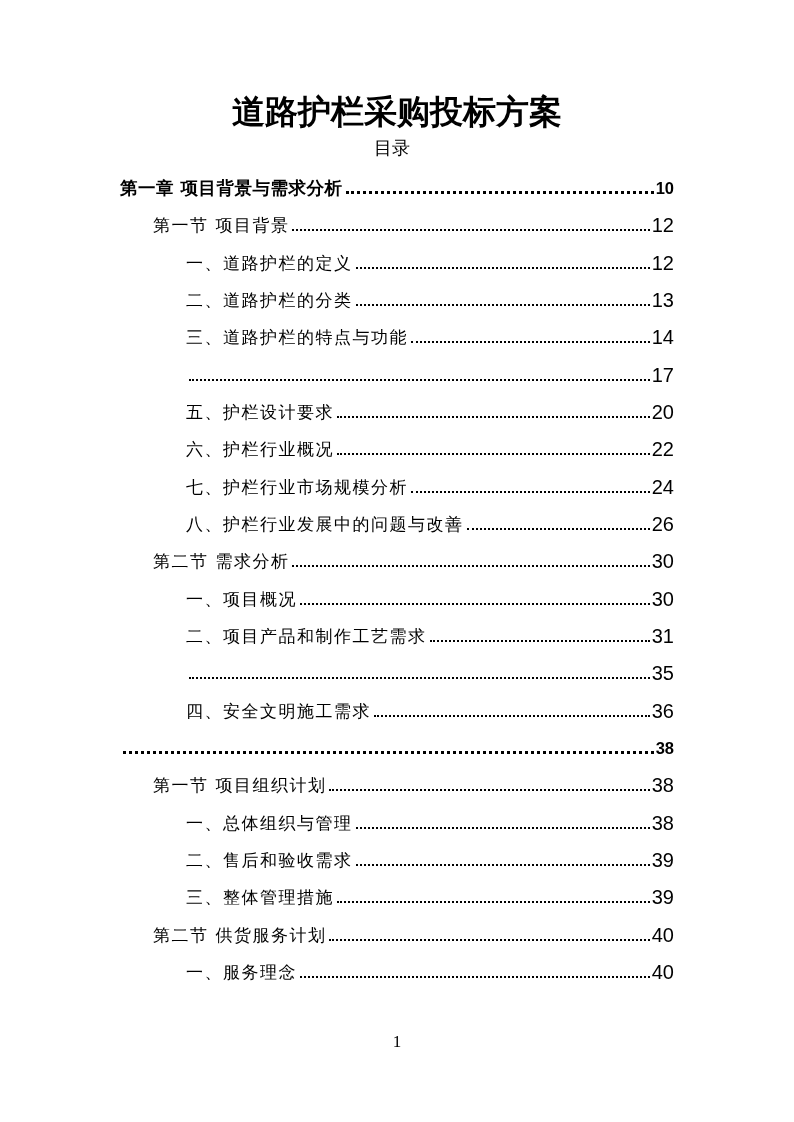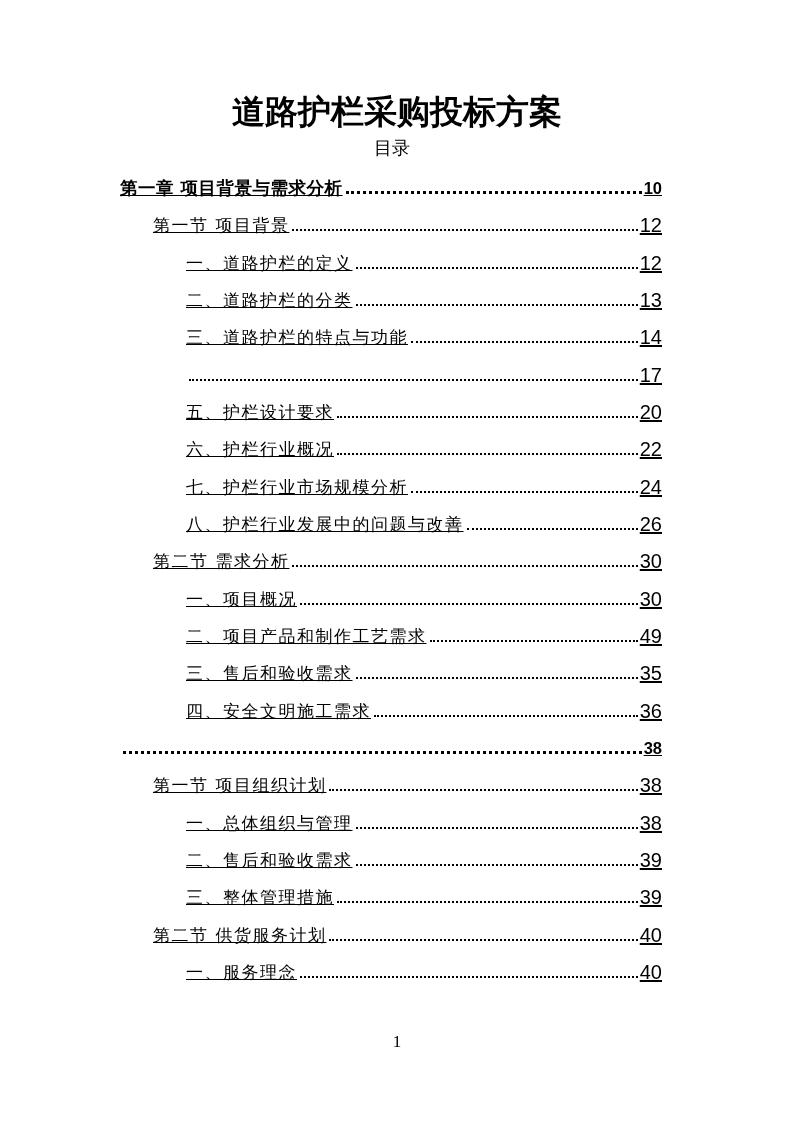--- a/index.html
+++ b/index.html
@@ -36,28 +36,27 @@
       line-height: 24px;
     }
     .toc {
       position: absolute;
       left: 0;
       top: 172px;
       width: 794px;
     }
     .toc-entry {
       position: absolute;
-      right: 132px;
+      right: 120px;
       height: 28px;
       display: flex;
       align-items: flex-end;
       white-space: nowrap;
       font-size: 17px;
       line-height: 24px;
-      text-decoration: underline;
     }
     .toc-entry.lvl1 { left: 120px; font-weight: bold; font-size: 17.5px; }
     .toc-entry.lvl2 { left: 153px; }
     .toc-entry.lvl3 { left: 186px; }
     .toc-label {
       flex: 0 0 auto;
       letter-spacing: 1.5px;
     }
     .toc-entry.lvl1 .toc-label { letter-spacing: 0.5px; }
     .toc-leader {
@@ -146,24 +145,23 @@
     <span class="toc-page">30</span>
   </div>
   <div class="toc-entry lvl3" style="top:410.5px">
     <span class="toc-label">一、项目概况</span>
     <span class="toc-leader"></span>
     <span class="toc-page">30</span>
   </div>
   <div class="toc-entry lvl3" style="top:448px">
     <span class="toc-label">二、项目产品和制作工艺需求</span>
     <span class="toc-leader"></span>
-    <span class="toc-page">49</span>
+    <span class="toc-page">31</span>
   </div>
   <div class="toc-entry lvl3" style="top:485px">
-    <span class="toc-label">三、售后和验收需求</span>
     <span class="toc-leader"></span>
     <span class="toc-page">35</span>
   </div>
   <div class="toc-entry lvl3" style="top:522.5px">
     <span class="toc-label">四、安全文明施工需求</span>
     <span class="toc-leader"></span>
     <span class="toc-page">36</span>
   </div>
   <div class="toc-entry lvl1" style="top:560px">
     <span class="toc-leader"></span>

